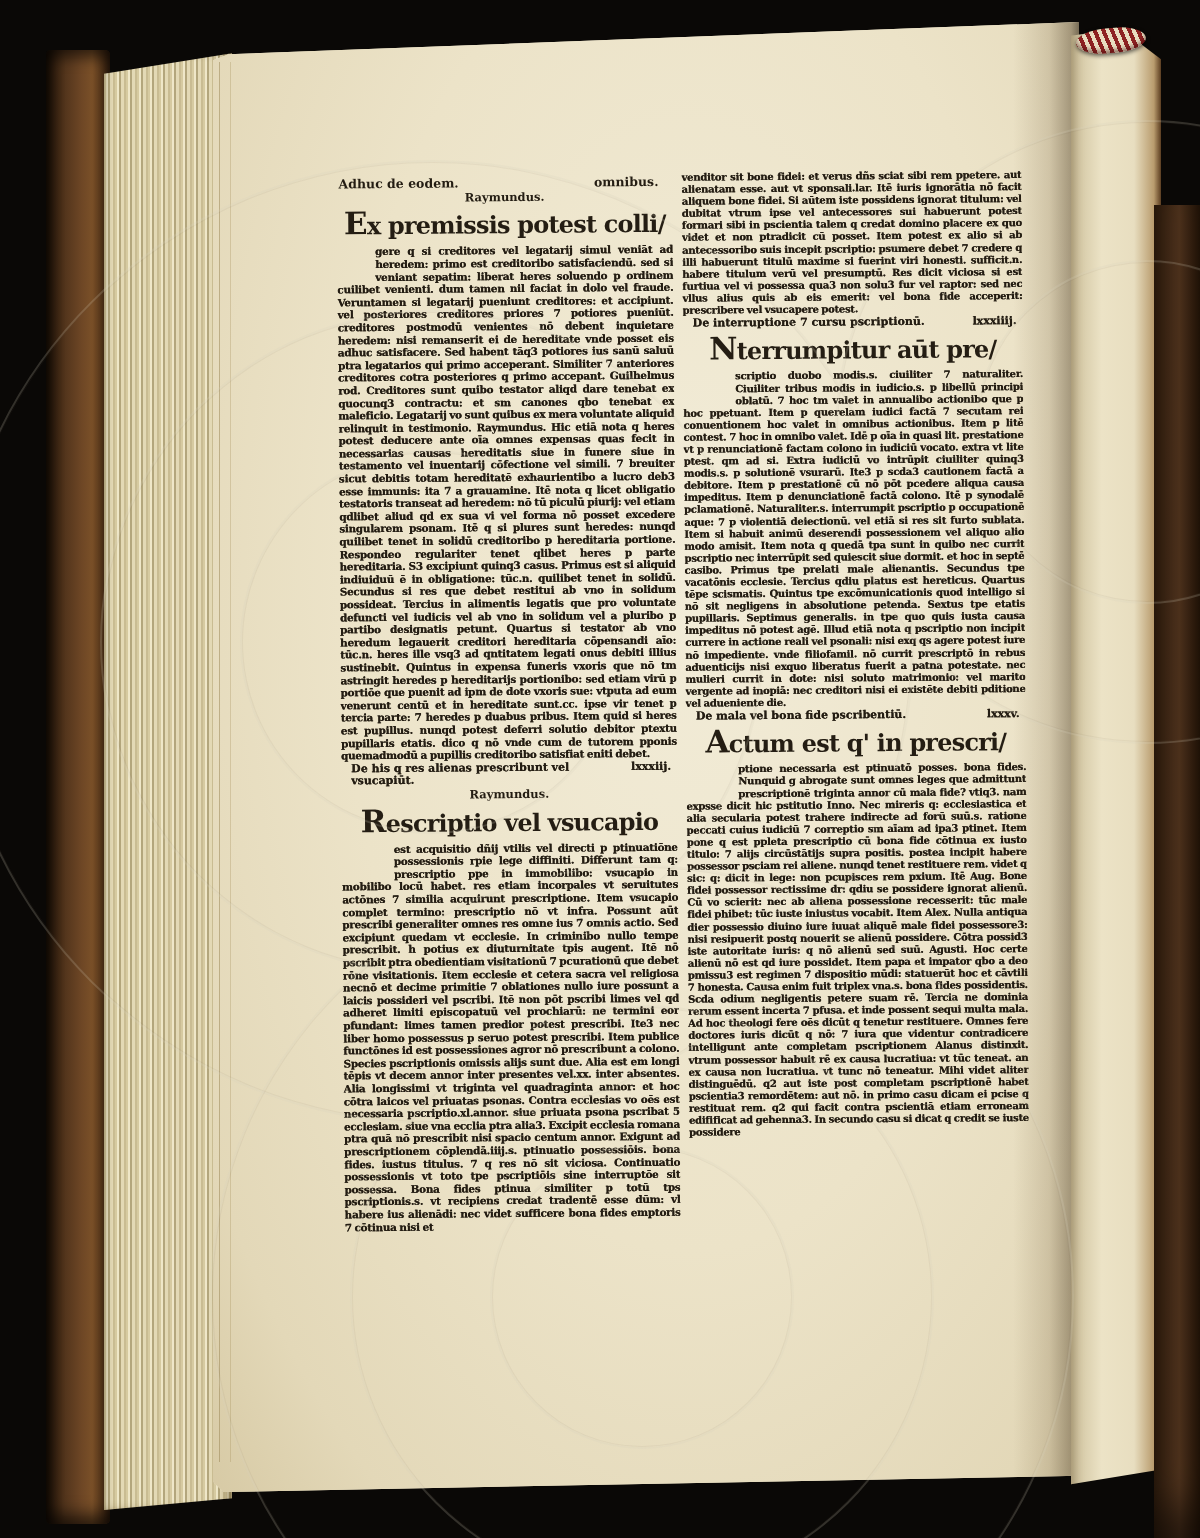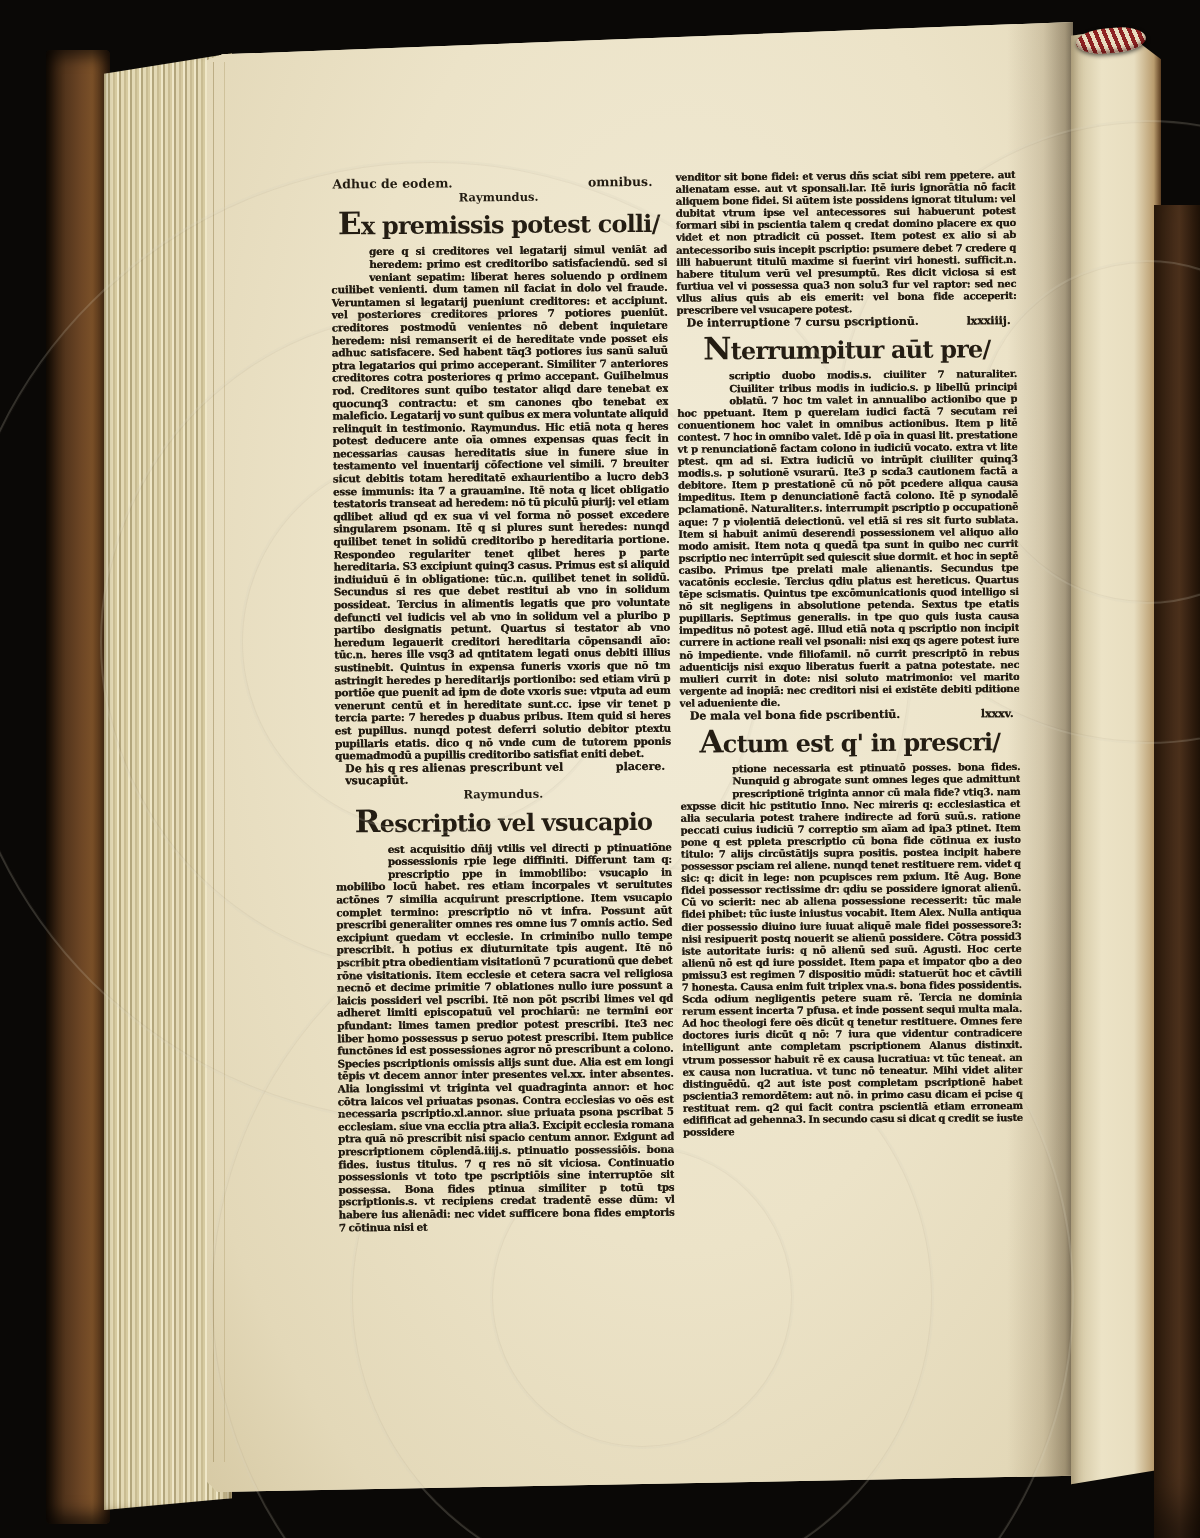--- a/index.html
+++ b/index.html
@@ -6,21 +6,21 @@
   .photo{position:relative;width:1200px;height:1538px;background:#0a0806;overflow:hidden;
          font-family:"DejaVu Serif", serif;}
   
   .leather-left{position:absolute;left:46px;top:50px;width:64px;height:1474px;border-radius:5px;
     background:linear-gradient(90deg,#1d1107 0%,#53351c 30%,#6d4625 55%,#7a5028 72%,#402612 100%);
     box-shadow:inset 0 8px 14px rgba(0,0,0,.55), inset 0 -10px 16px rgba(0,0,0,.6);}
   .fore-edge{position:absolute;left:104px;top:46px;width:128px;height:1464px;
     background:repeating-linear-gradient(90deg,#d6caa0 0 2px,#efe7c8 2px 4px,#b3a67c 4px 6px,#e3d9b5 6px 9px,#c9bc92 9px 11px);
     clip-path:polygon(0 1.9%,100% 0.5%,100% 99.2%,0 100%);
     box-shadow:inset -6px 0 10px rgba(120,100,60,.45), inset 0 6px 8px rgba(60,45,20,.5);}
-  .page{position:absolute;left:207px;top:22px;width:850px;height:1470px;
+  .page{position:absolute;left:213px;top:22px;width:850px;height:1470px;
     background-color:#eae1c6;
     background-image:
       radial-gradient(ellipse at 55% 38%, #f2ecd8 0%, #ece3c8 52%, #e3d8b8 84%, #d7caa5 100%),
       radial-gradient(circle at 9% 80%, rgba(150,120,60,.10) 0 18px, rgba(150,120,60,0) 40px),
       radial-gradient(circle at 88% 6%, rgba(150,120,60,.12) 0 14px, rgba(150,120,60,0) 34px);
     clip-path:polygon(0 2.6%,1.8% 2.2%,100% 0,100% 98.9%,1.2% 100%,0 99.3%);
     box-shadow:0 0 22px rgba(0,0,0,.5);padding-left:16px;}
   .page-edge-lines{position:absolute;left:6px;top:40px;width:10px;height:1400px;
     border-left:1px solid rgba(150,130,80,.5);border-right:1px solid rgba(170,150,100,.35);}
   .gutter-shadow{position:absolute;right:0;top:0;width:66px;height:100%;
@@ -71,21 +71,21 @@
       <div class="col col-left">
         <div class="runhead">
           <span>Adhuc de eodem.</span>
           <span>omnibus.</span>
         </div>
         <div class="attr">Raymundus.</div>
         <div class="chapter-heading">Ex premissis potest colli/</div>
         <div class="body lead-a">gere q si creditores vel legatarij simul veniāt ad heredem: primo est creditoribo satisfaciendū. sed si veniant sepatim: liberat heres soluendo p ordinem cuilibet venienti. dum tamen nil faciat in dolo vel fraude. Veruntamen si legatarij pueniunt creditores: et accipiunt. vel posteriores creditores priores 7 potiores pueniūt. creditores postmodū venientes nō debent inquietare heredem: nisi remanserit ei de hereditate vnde posset eis adhuc satisfacere. Sed habent tāq3 potiores ius sanū saluū ptra legatarios qui primo acceperant. Similiter 7 anteriores creditores cotra posteriores q primo accepant. Guilhelmus rod. Creditores sunt quibo testator aliqd dare tenebat ex quocunq3 contractu: et sm canones qbo tenebat ex maleficio. Legatarij vo sunt quibus ex mera voluntate aliquid relinquit in testimonio. Raymundus. Hic etiā nota q heres potest deducere ante oīa omnes expensas quas fecit in necessarias causas hereditatis siue in funere siue in testamento vel inuentarij cōfectione vel simili. 7 breuiter sicut debitis totam hereditatē exhaurientibo a lucro deb3 esse immunis: ita 7 a grauamine. Itē nota q licet obligatio testatoris transeat ad heredem: nō tū piculū piurij: vel etiam qdlibet aliud qd ex sua vi vel forma nō posset excedere singularem psonam. Itē q si plures sunt heredes: nunqd quilibet tenet in solidū creditoribo p hereditaria portione. Respondeo regulariter tenet qlibet heres p parte hereditaria. S3 excipiunt quinq3 casus. Primus est si aliquid indiuiduū ē in obligatione: tūc.n. quilibet tenet in solidū. Secundus si res que debet restitui ab vno in solidum possideat. Tercius in alimentis legatis que pro voluntate defuncti vel iudicis vel ab vno in solidum vel a pluribo p partibo designatis petunt. Quartus si testator ab vno heredum legauerit creditori hereditaria cōpensandi aīo: tūc.n. heres ille vsq3 ad qntitatem legati onus debiti illius sustinebit. Quintus in expensa funeris vxoris que nō tm astringit heredes p hereditarijs portionibo: sed etiam virū p portiōe que puenit ad ipm de dote vxoris sue: vtputa ad eum venerunt centū et in hereditate sunt.cc. ipse vir tenet p tercia parte: 7 heredes p duabus pribus. Item quid si heres est pupillus. nunqd potest deferri solutio debitor ptextu pupillaris etatis. dico q nō vnde cum de tutorem pponis quemadmodū a pupillis creditoribo satisfiat eniti debet.</div>
         <div class="rubric">
           <span>De his q res alienas prescribunt vel vsucapiūt.</span>
-          <span>placere.</span>
+          <span>lxxxiij.</span>
         </div>
         <div class="attr">Raymundus.</div>
         <div class="chapter-heading">Rescriptio vel vsucapio</div>
         <div class="body lead-b">est acquisitio dñij vtilis vel directi p ptinuatiōne possessionis rpie lege diffiniti. Differunt tam q: prescriptio ppe in immobilibo: vsucapio in mobilibo locū habet. res etiam incorpales vt seruitutes actōnes 7 similia acquirunt prescriptione. Item vsucapio complet termino: prescriptio nō vt infra. Possunt aūt prescribi generaliter omnes res omne ius 7 omnis actio. Sed excipiunt quedam vt ecclesie. In criminibo nullo tempe prescribit. h potius ex diuturnitate tpis augent. Itē nō pscribit ptra obedientiam visitationū 7 pcurationū que debet rōne visitationis. Item ecclesie et cetera sacra vel religiosa necnō et decime primitie 7 oblationes nullo iure possunt a laicis possideri vel pscribi. Itē non pōt pscribi limes vel qd adheret limiti episcopatuū vel prochiarū: ne termini eor pfundant: limes tamen predior potest prescribi. Ite3 nec liber homo possessus p seruo potest prescribi. Item publice functōnes id est possessiones agror nō prescribunt a colono. Species pscriptionis omissis alijs sunt due. Alia est em longi tēpis vt decem annor inter presentes vel.xx. inter absentes. Alia longissimi vt triginta vel quadraginta annor: et hoc cōtra laicos vel priuatas psonas. Contra ecclesias vo oēs est necessaria pscriptio.xl.annor. siue priuata psona pscribat 5 ecclesiam. siue vna ecclia ptra alia3. Excipit ecclesia romana ptra quā nō prescribit nisi spacio centum annor. Exigunt ad prescriptionem cōplendā.iiij.s. ptinuatio possessiōis. bona fides. iustus titulus. 7 q res nō sit viciosa. Continuatio possessionis vt toto tpe pscriptiōis sine interruptōe sit possessa. Bona fides ptinua similiter p totū tps pscriptionis.s. vt recipiens credat tradentē esse dūm: vl habere ius alienādi: nec videt sufficere bona fides emptoris 7 cōtinua nisi et</div>
       </div>
 
       <div class="col col-right">
         <div class="body">venditor sit bone fidei: et verus dñs sciat sibi rem ppetere. aut alienatam esse. aut vt sponsali.lar. Itē iuris ignorātia nō facit aliquem bone fidei. Si aūtem iste possidens ignorat titulum: vel dubitat vtrum ipse vel antecessores sui habuerunt potest formari sibi in pscientia talem q credat domino placere ex quo videt et non ptradicit cū posset. Item potest ex alio si ab antecessoribo suis incepit pscriptio: psumere debet 7 credere q illi habuerunt titulū maxime si fuerint viri honesti. sufficit.n. habere titulum verū vel presumptū. Res dicit viciosa si est furtiua vel vi possessa qua3 non solu3 fur vel raptor: sed nec vllus alius quis ab eis emerit: vel bona fide acceperit: prescribere vel vsucapere potest.</div>
         <div class="rubric">
           <span>De interruptione 7 cursu pscriptionū.</span>

